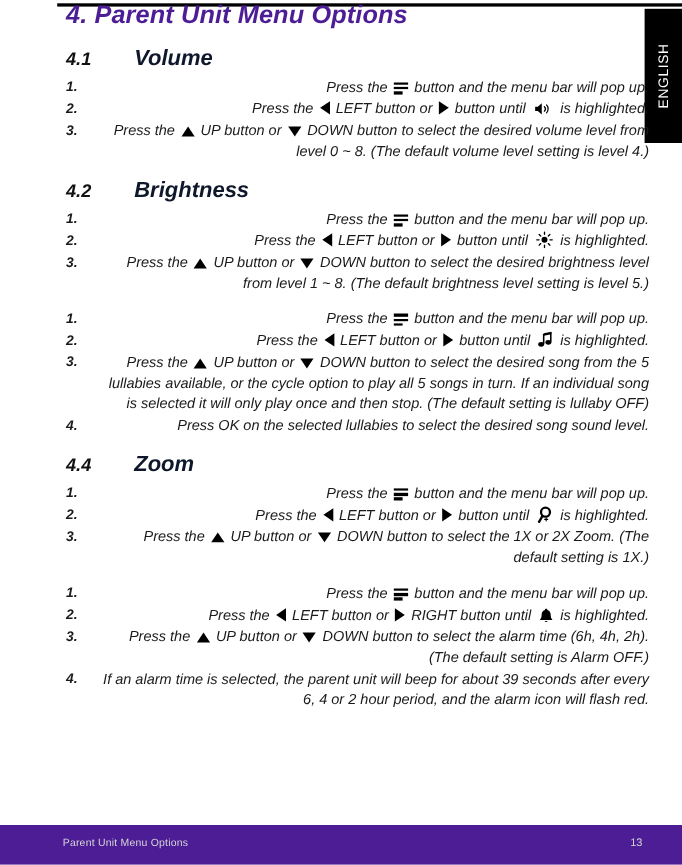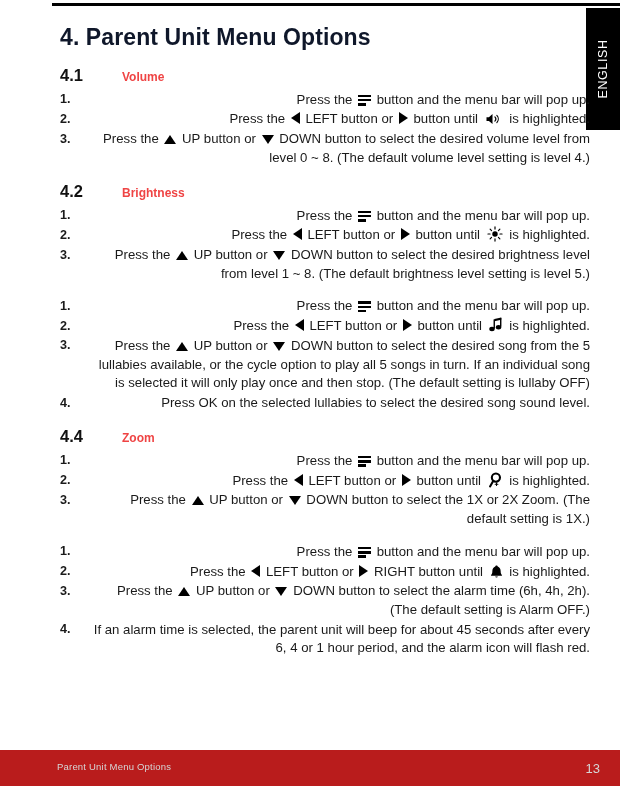--- a/index.html
+++ b/index.html
@@ -57,47 +57,49 @@
   
   .content {
     position: absolute;
     left: 60px;
     top: 0;
     width: 530px;
   }
 
   h1.doc-title {
     font-size: 23px;
+    font-style: italic;
     font-weight: bold;
     letter-spacing: 0.1px;
     margin: 0;
-    padding-top: 24px;
+    padding-top: 0;
     line-height: 1.2;
-    color: #0f172a;
+    color: #4c1d95;
   }
 
   .section {
     margin-top: 14px;
+    font-style: italic;
   }
   .section-head {
     display: flex;
     align-items: baseline;
     margin: 0 0 6px 0;
   }
   .section-num {
     font-size: 16.5px;
     font-weight: bold;
     width: 62px;
     flex: 0 0 62px;
     color: #111;
   }
   .section-title {
-    font-size: 12px;
+    font-size: 20px;
     font-weight: bold;
-    color: #ef4444;
+    color: #0f172a;
   }
 
   ol.steps {
     list-style: none;
     margin: 0;
     padding: 0;
   }
   ol.steps > li {
     display: flex;
     align-items: flex-start;
@@ -176,36 +178,36 @@
     margin: 0 3px;
   }
 
   
   .footer {
     position: absolute;
     left: 0;
     bottom: 0;
     width: 620px;
     height: 36px;
-    background: #b91c1c;
+    background: #4c1d95;
   }
   .footer-text {
     position: absolute;
     left: 57px;
     top: 11px;
     color: #d6d6d6;
     font-size: 9.5px;
     letter-spacing: 0.2px;
   }
   .footer-page {
     position: absolute;
-    right: 20px;
+    right: 36px;
     top: 11px;
     color: #d6d6d6;
-    font-size: 13px;
+    font-size: 10px;
   }
 </style>
 </head>
 <body>
 
 <div class="page">
 
   <div class="top-rule"></div>
 
   <div class="lang-tab">
@@ -327,21 +329,21 @@
                   <path d="M8 1.6c-.8 0-1.4.5-1.5 1.2C4.2 3.5 2.9 5.6 2.9 8.4c0 3.2-.9 4.2-1.6 4.9-.3.3-.1.8.3.8h12.8c.4 0 .6-.5.3-.8-.7-.7-1.6-1.7-1.6-4.9 0-2.8-1.3-4.9-3.6-5.6C9.4 2.1 8.8 1.6 8 1.6z" fill="#000"></path>
                   <path d="M6.3 15.2a1.8 1.8 0 0 0 3.4 0z" fill="#000"></path>
                 </svg> is highlighted.</span>
             </li>
             <li>
               <span class="step-num">3.</span>
               <span class="step-text">Press the <span class="icon ico-up"></span> UP button or <span class="icon ico-down"></span> DOWN button to select the alarm time (6h, 4h, 2h). (The default setting is Alarm OFF.)</span>
             </li>
             <li>
               <span class="step-num">4.</span>
-              <span class="step-text">If an alarm time is selected, the parent unit will beep for about 45 seconds after every 6, 4 or 1 hour period, and the alarm icon will flash red.</span>
+              <span class="step-text">If an alarm time is selected, the parent unit will beep for about 39 seconds after every 6, 4 or 2 hour period, and the alarm icon will flash red.</span>
             </li>
           </ol>
         </div>
       </div>
   </div>
 
   <div class="footer">
     <span class="footer-text">Parent Unit Menu Options</span>
     <span class="footer-page">13</span>
   </div>

